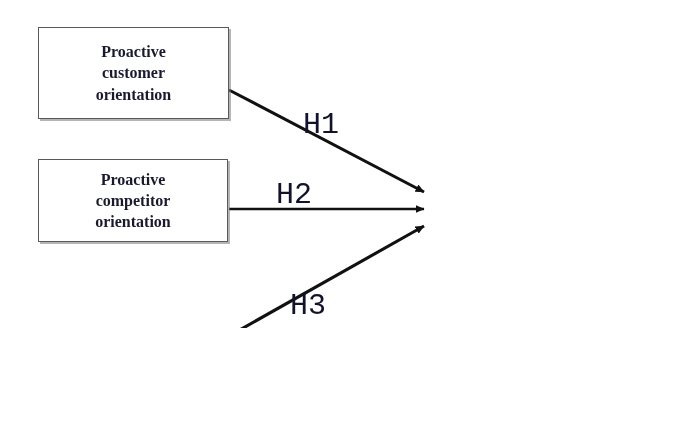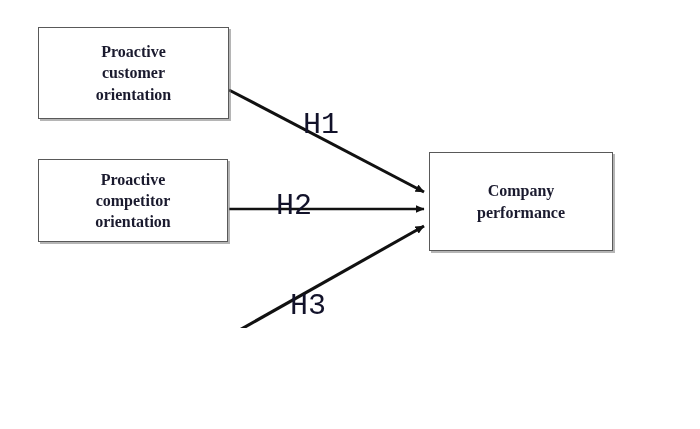--- a/index.html
+++ b/index.html
@@ -51,21 +51,21 @@
   .hyp-label {
     position: absolute;
     font-family: Liberation Mono, monospace;
     font-size: 30px;
     font-weight: 400;
     color: #12122a;
     letter-spacing: 0px;
     line-height: 1;
   }
   #label-h1 { left: 303px; top: 110px; }
-  #label-h2 { left: 276px; top: 191px; }
+  #label-h2 { left: 276px; top: 180px; }
   #label-h3 { left: 290px; top: 291px; }
 </style>
 </head>
 <body>
 
 <div id="canvas">
 
   <svg id="arrows-layer" viewBox="0 0 700 429" width="700" height="429" xmlns="http://www.w3.org/2000/svg">
     <defs>
       <marker id="arrowhead" markerWidth="9" markerHeight="8" refX="8.4" refY="4" orient="auto" markerUnits="userSpaceOnUse">
@@ -86,22 +86,18 @@
 orientation</span>
   </div>
 
   <div class="node-box" id="box-proactive-competitor">
     <span class="node-label">Proactive
 competitor
 orientation</span>
   </div>
 
 
-  <div class="node-box" id="box-company-performance">
-    <span class="node-label">Company
-performance</span>
-  </div>
 
   <div class="hyp-label" id="label-h1">H1</div>
   <div class="hyp-label" id="label-h2">H2</div>
   <div class="hyp-label" id="label-h3">H3</div>
 
 </div>
 
 </body></html>

